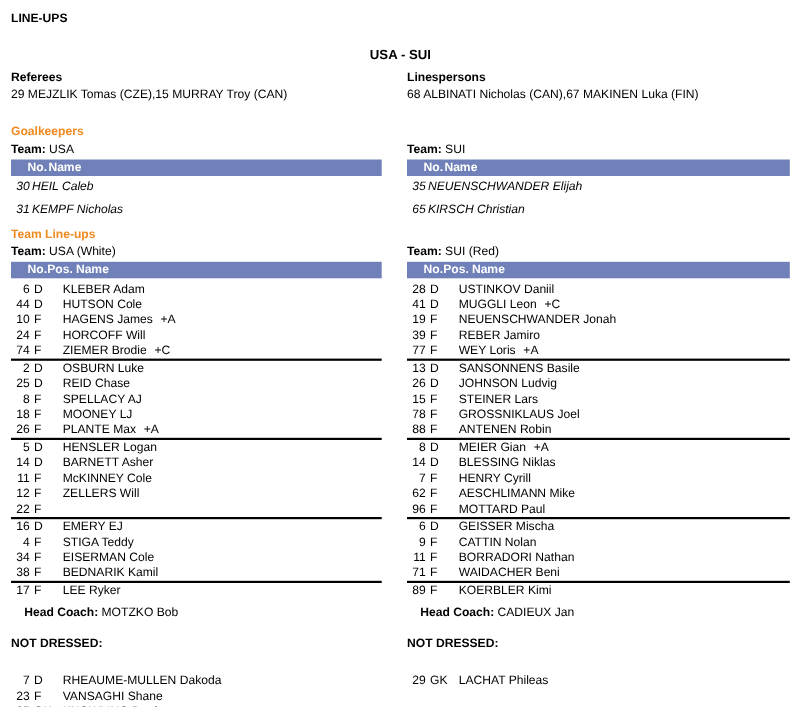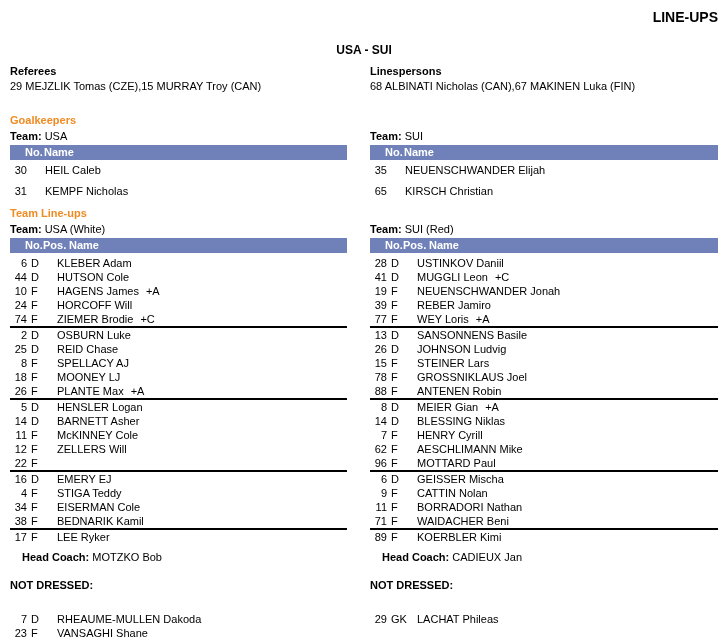--- a/index.html
+++ b/index.html
@@ -4,21 +4,21 @@
 <style>
   html,body{margin:0;padding:0;background:#fff;}
   body{
     width:728px;height:643px;
     font-family:"Liberation Sans","DejaVu Sans",sans-serif;
     font-size:11px;color:#000;
     --bar-blue:#7081B9;
     --heading-orange:#EF8B22;
   }
   .page{padding:6px 10px 0 10px;box-sizing:border-box;}
-  .title{ text-align:right;font-weight:bold;font-size:14px;line-height:17px;margin-top:3px;}
+  .title{ text-align:left;font-weight:bold;font-size:11px;line-height:17px;margin-top:3px;}
   .matchup{text-align:center;font-weight:bold;font-size:12px;line-height:17px;margin-top:16px;}
 
   .cols{display:flex;align-items:flex-start;}
   .col{box-sizing:border-box;}
   .col.left{width:350px;flex:none;padding-right:13px;}
   .col.right{flex:1;padding-left:10px;}
 
   .officials{margin-top:5px;}
   .off-label{font-weight:bold;line-height:15px;}
   .off-names{line-height:15px;}
@@ -34,22 +34,22 @@
   .bar{
     position:relative;background:var(--bar-blue);color:#fff;font-weight:bold;
     height:15px;line-height:15px;margin-top:2px;margin-bottom:3px;
   }
   .bar span{position:absolute;top:0;margin-left:12px;}
   .bar .h-no{left:3px;}
   .bar .h-pos{left:21px;}
   .bar .h-name{left:47px;}
   .bar.gk-bar .h-name{left:22px;}
 
-  .gk-row{display:grid;grid-template-columns:15px 1fr;column-gap:18px;
-    padding-left:2px;line-height:14px;margin-bottom:7px;}
+  .gk-row{display:grid;grid-template-columns:15px 1fr;column-gap:2px;
+    padding-left:2px;line-height:14px;margin-bottom:7px;font-style:italic;}
   .gk-row .num{text-align:right;}
 
   .p-row{display:grid;grid-template-columns:15px 22px 1fr;column-gap:4px;
     padding-left:2px;line-height:14px;}
   .p-row .num{text-align:right;}
   .mark{margin-left:7px;}
 
   .lineup-table{}
   .group + .group{border-top:2px solid #000;}
 

